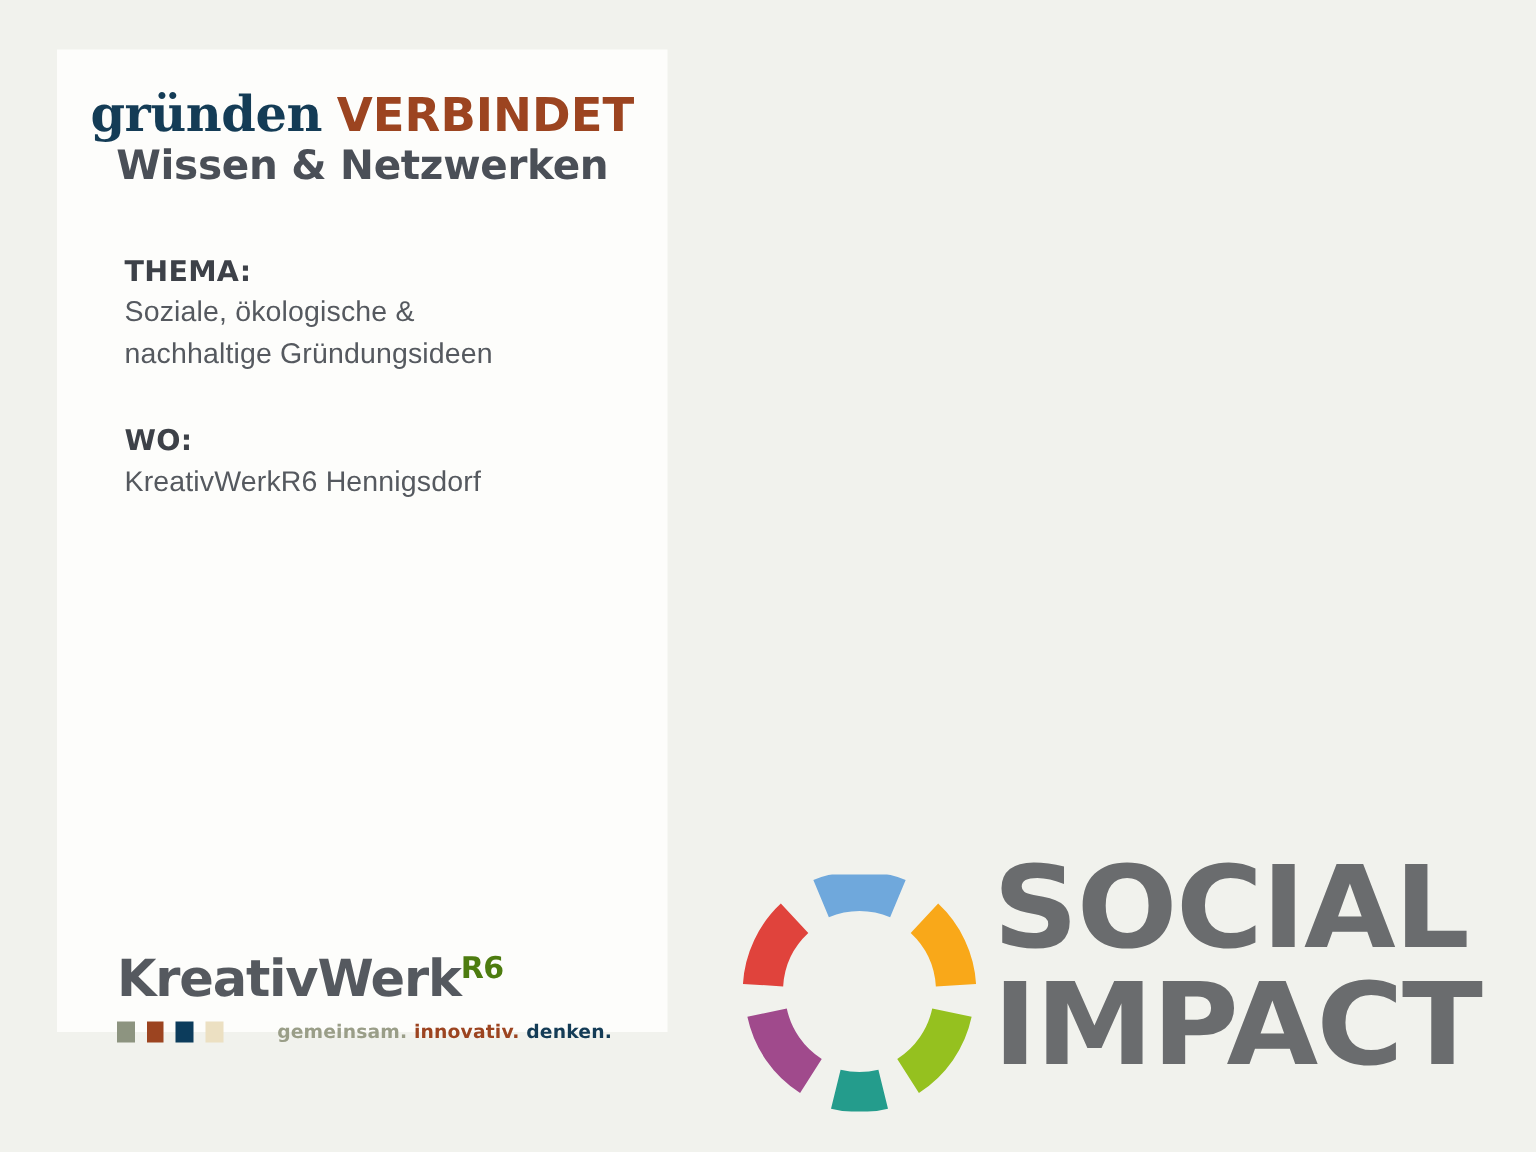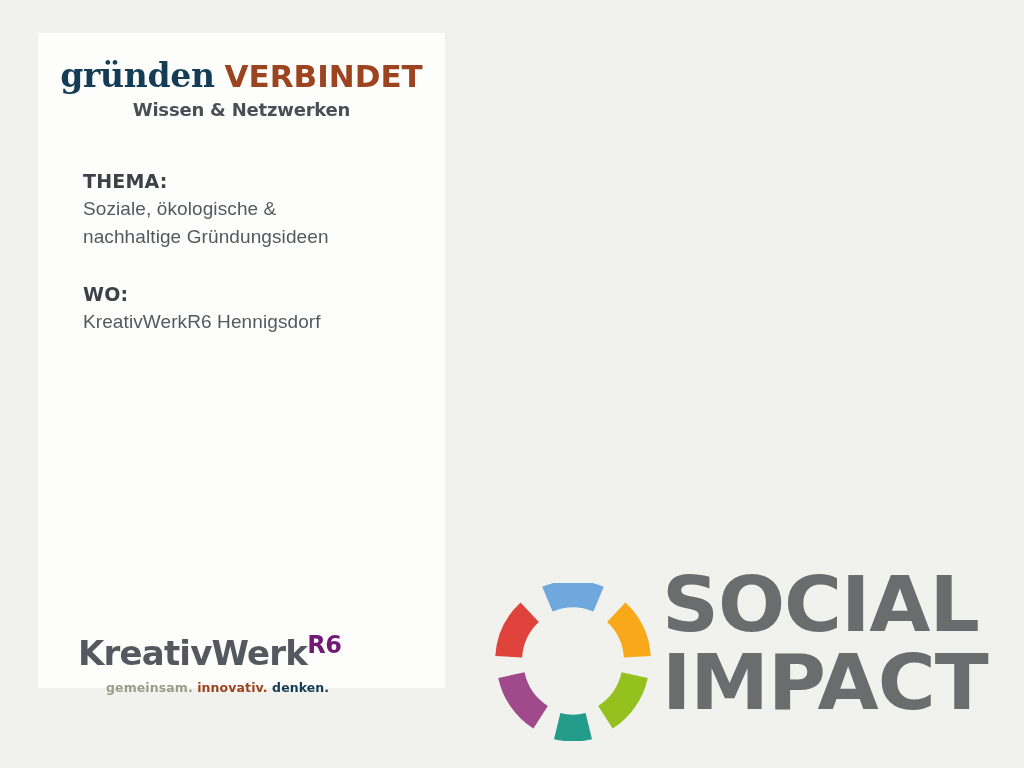--- a/index.html
+++ b/index.html
@@ -58,21 +58,21 @@
     font-family: "DejaVu Sans", sans-serif;
     font-weight: bold;
     color: #9c4420;
     font-size: 31px;
     letter-spacing: 0px;
   }
   .brand-line2 {
     margin-top: 2px;
     font-family: "DejaVu Sans", sans-serif;
     font-weight: bold;
-    font-size: 18px;
+    font-size: 27px;
     line-height: 26px;
     color: #4a4f57;
     letter-spacing: -0.2px;
   }
 
   
   #details {
     position: absolute;
     left: 45px;
     top: 135px;
@@ -113,31 +113,30 @@
   .kw-wordmark {
     font-family: "DejaVu Sans", sans-serif;
     font-weight: bold;
     font-size: 34px;
     line-height: 40px;
     color: #55595f;
     letter-spacing: -0.8px;
     white-space: nowrap;
   }
   .kw-sup {
-    font-size: 24px;
+    font-size: 20px;
     vertical-align: super;
     letter-spacing: -0.3px;
-    color: #701a75;
+    color: #4d7c0f;
   }
   .kw-strip {
     margin-top: 8px;
     display: flex;
-    align-items: flex-start;
+    align-items: flex-end;
     height: 14px;
-    flex-direction: column;
   }
   .kw-swatch {
     width: 14px;
     height: 14px;
     margin-right: 8px;
     display: inline-block;
   }
   .kw-tagline {
     margin-left: 28px;
     font-family: "DejaVu Sans", sans-serif;

